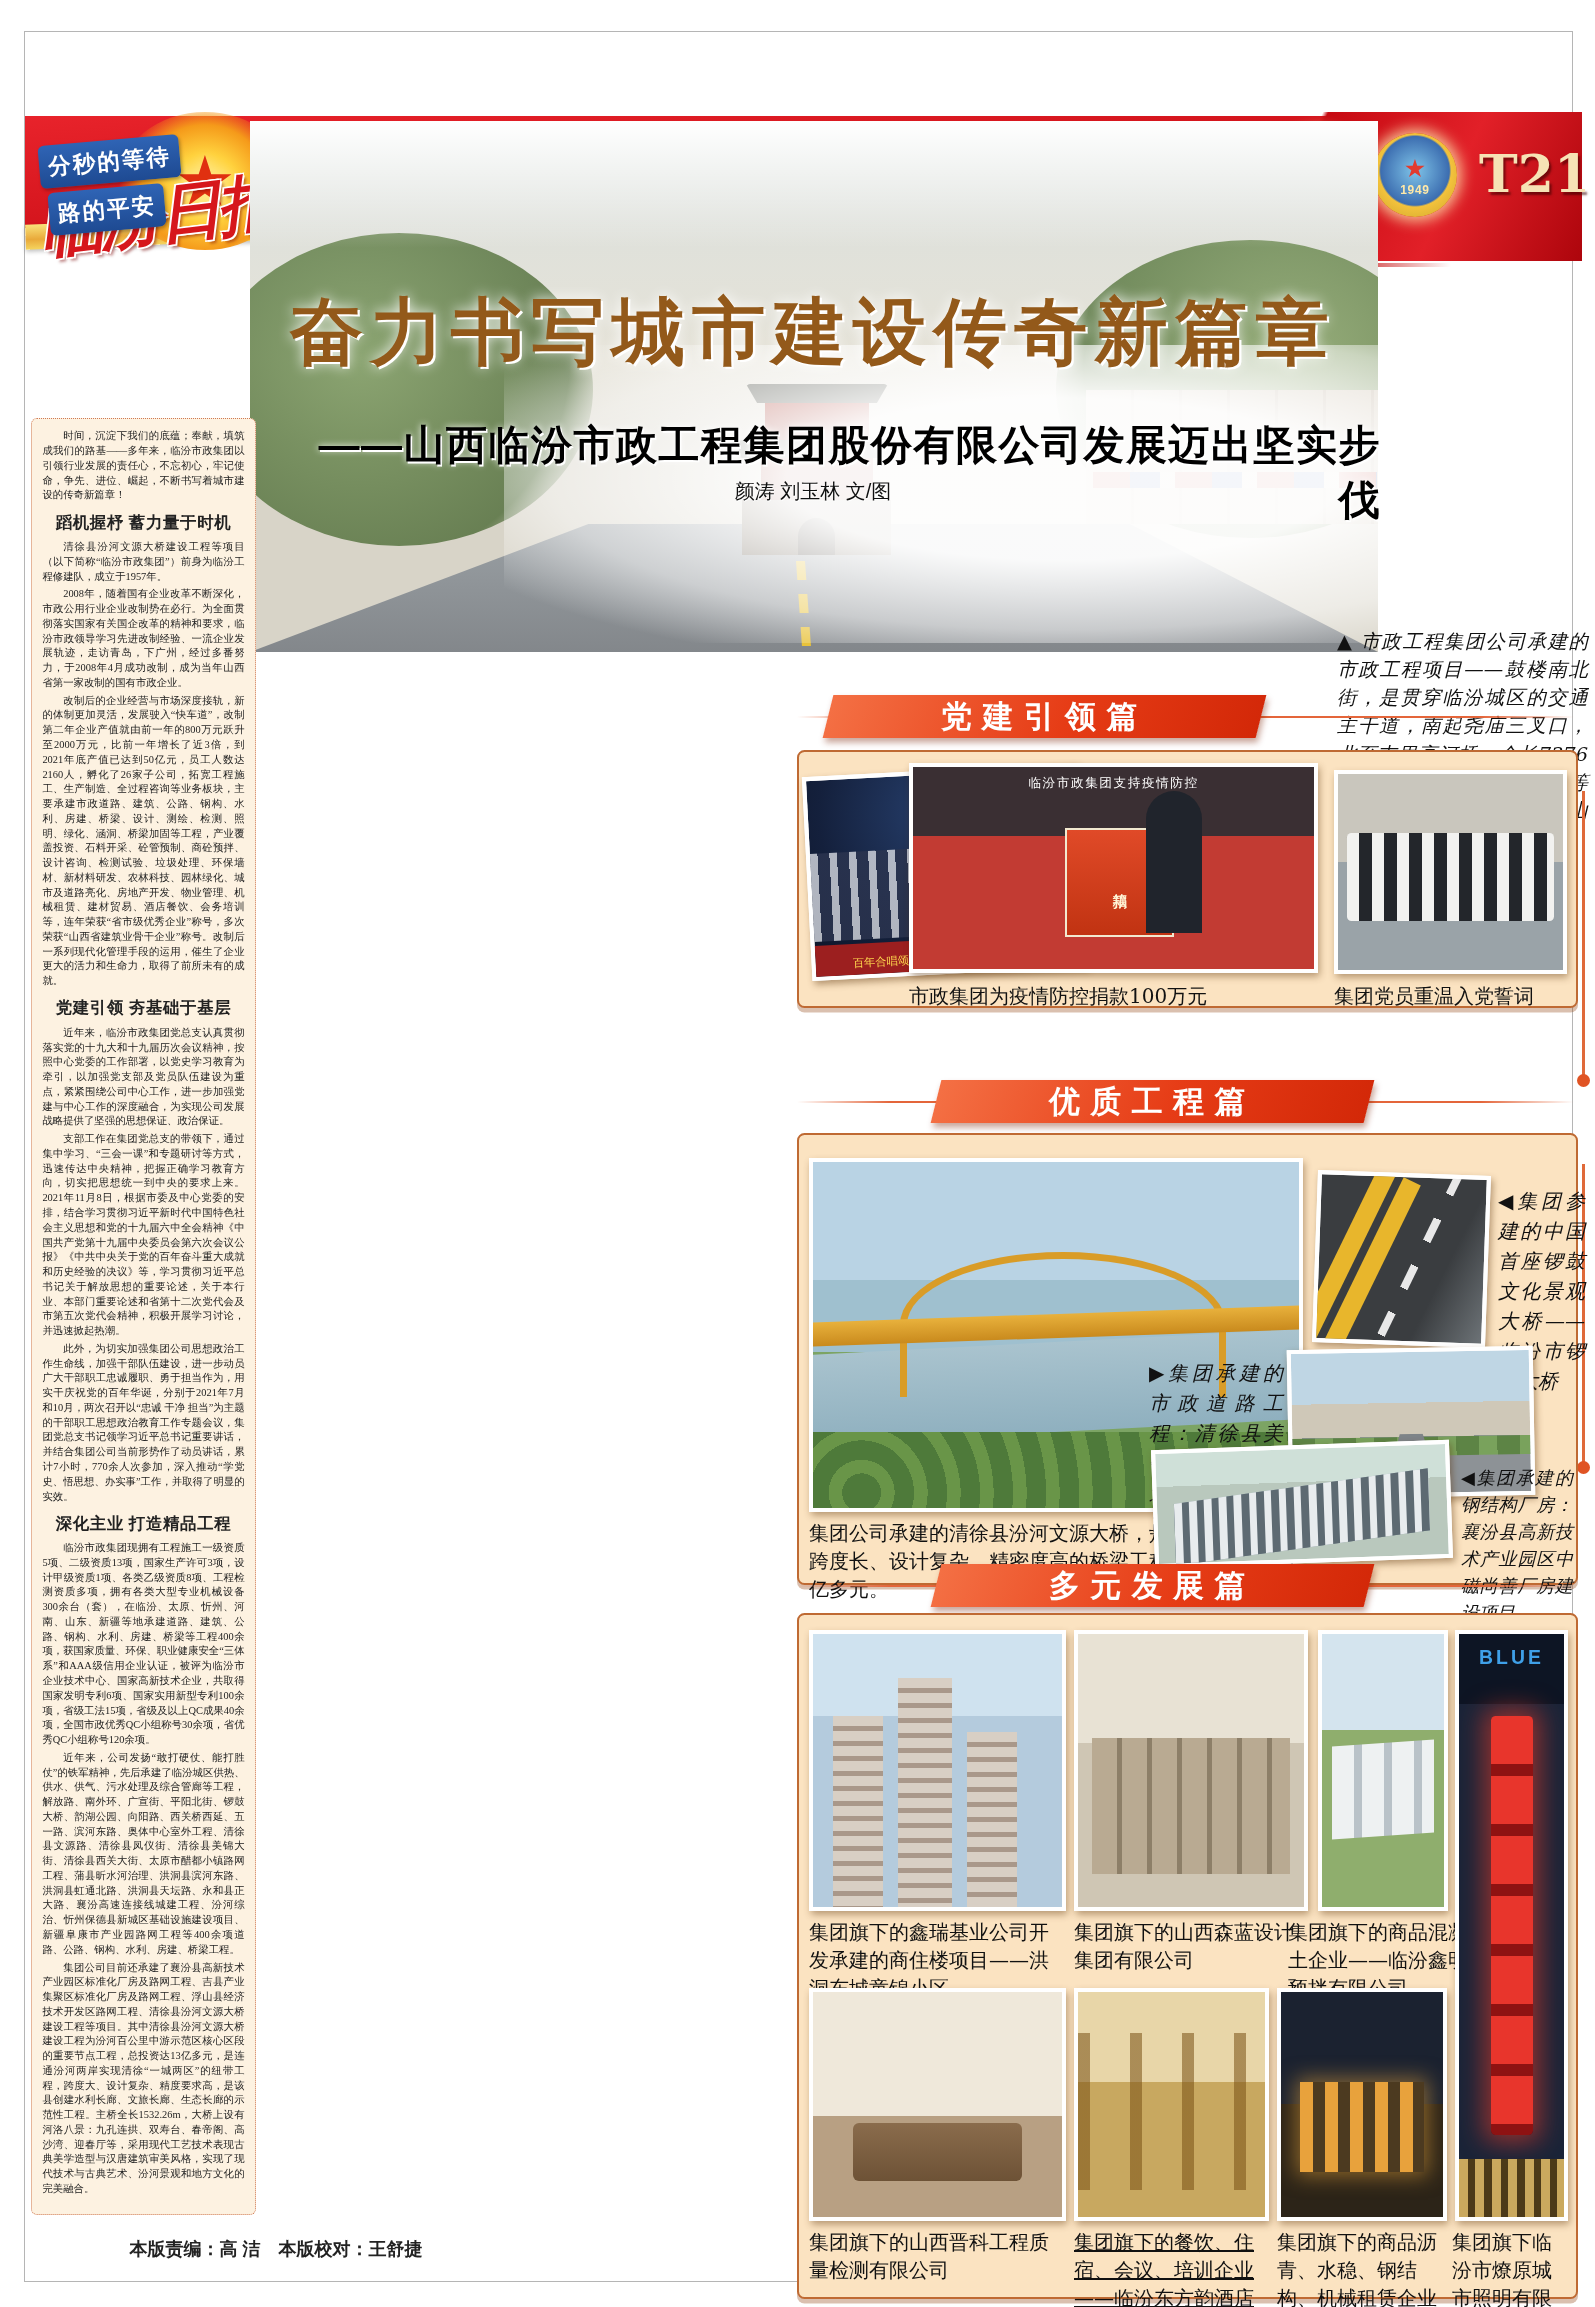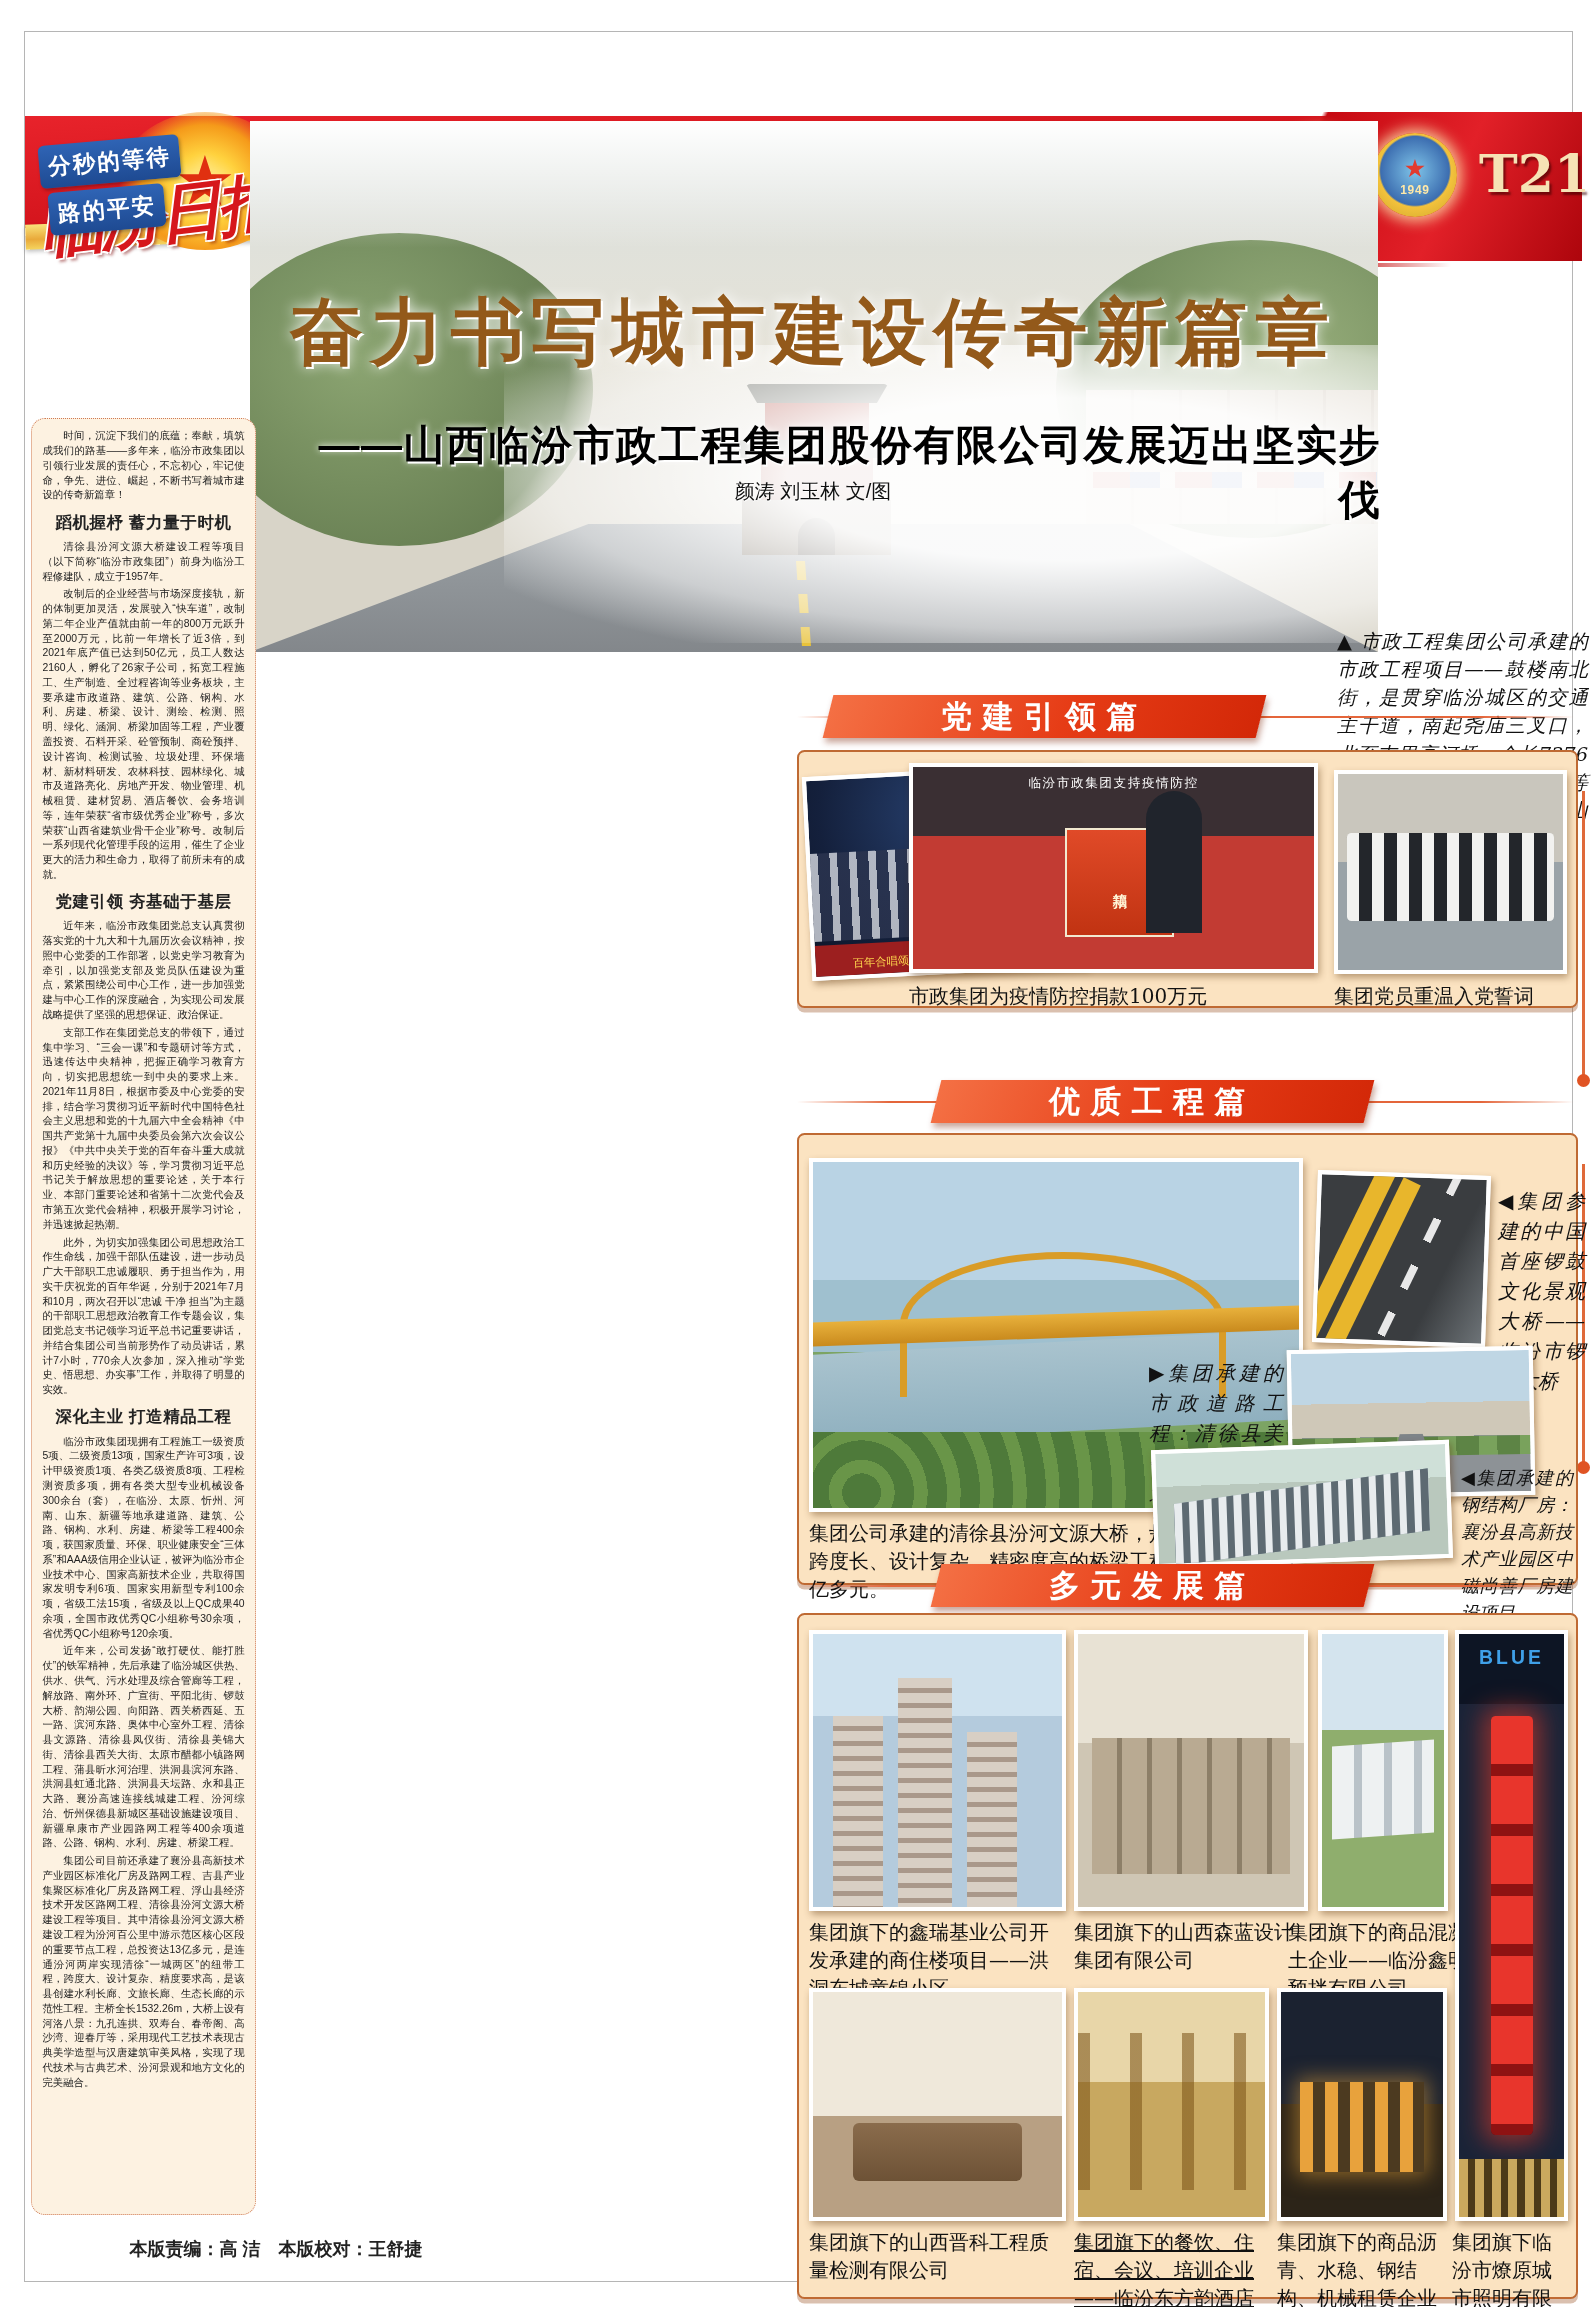--- a/index.html
+++ b/index.html
@@ -69,21 +69,21 @@
   .headline{left:261px;top:284px;width:1104px;text-align:center;font-size:73px;font-weight:bold;
     color:#93591a;letter-spacing:7.5px;text-shadow:2.2px 2.2px 0 #fff,0 0 13.4px #fff;}
   .subhead{left:277px;top:418px;width:1104px;text-align:right;font-size:41px;font-weight:bold;color:#000;
     text-shadow:1.5px 1.5px 0 #fff,0 0 7.5px #fff;letter-spacing:1.5px;}
   .byline{left:261px;top:478px;width:1104px;text-align:center;font-size:20px;color:#111;text-shadow:0.7px 0.7px 0 #fff;}
   .lead-cap{left:1337px;top:628px;width:251px;font-family:"DejaVu Serif",serif;font-style:italic;
     font-size:19.4px;line-height:1.45;color:#111;text-align:justify;}
 
   
   .art-panel{left:31px;top:418px;width:225px;height:1797px;background:#fdf2e1;
-    border:1.5px dotted #d07a54;border-radius:14px;padding:10.4px 10.4px;box-sizing:border-box;overflow:hidden;}
+    border:1.5px dotted #d07a54;border-radius:6px;padding:10.4px 10.4px;box-sizing:border-box;overflow:hidden;font-family:Liberation Serif, serif;}
   .art-panel p{margin:0 0 3px 0;font-size:10.4px;line-height:1.42;text-align:justify;text-indent:2em;color:#222;}
   .art-h{margin:7.5px 0 6px 0 !important;text-align:center !important;text-indent:0 !important;
     font-size:16.4px !important;font-weight:bold;color:#b4561e;letter-spacing:0.7px;}
   .art-footer{left:112px;top:2237px;width:328px;text-align:center;font-size:18px;font-weight:bold;color:#222;}
 
   
   .sec-panel{background:#fbe3c1;border:2.2px solid #bf6a33;border-radius:7.5px;
     box-shadow:0 4.5px 0 rgba(150,75,25,.35);}
   .banner-line{height:2.2px;background:linear-gradient(90deg,rgba(228,101,58,0),#e4653a 12%,#e4653a 88%,rgba(228,101,58,0));}
   .ribbon{height:43px;display:flex;align-items:center;justify-content:center;
@@ -202,20 +202,21 @@
 
 <div class="abs headline">奋力书写城市建设传奇新篇章</div>
 <div class="abs subhead">——山西临汾市政工程集团股份有限公司发展迈出坚实步伐</div>
 <div class="abs byline">颜涛  刘玉林  文/图</div>
 <div class="abs lead-cap">▲ 市政工程集团公司承建的市政工程项目——鼓楼南北街，是贯穿临汾城区的交通主干道，南起尧庙三叉口，北至屯里高河桥，全长7376米，高压电缆、通讯管线等设施全部入地。工程获得“山西省优良工程”奖。</div>
 
 <div class="abs art-panel">
   <p>时间，沉淀下我们的底蕴；奉献，填筑成我们的路基——多年来，临汾市政集团以引领行业发展的责任心，不忘初心，牢记使命，争先、进位、崛起，不断书写着城市建设的传奇新篇章！</p>
   <p class="art-h">蹈机握杼 蓄力量于时机</p>
   <p>清徐县汾河文源大桥建设工程等项目（以下简称“临汾市政集团”）前身为临汾工程修建队，成立于1957年。</p>
+  <p>2008年，随着国有企业改革不断深化，市政公用行业企业改制势在必行。为全面贯彻落实国家有关国企改革的精神和要求，临汾市政领导学习先进改制经验、一流企业发展轨迹，走访青岛，下广州，经过多番努力，于2008年4月成功改制，成为当年山西省第一家改制的国有市政企业。</p>
   <p>改制后的企业经营与市场深度接轨，新的体制更加灵活，发展驶入“快车道”，改制第二年企业产值就由前一年的800万元跃升至2000万元，比前一年增长了近3倍，到2021年底产值已达到50亿元，员工人数达2160人，孵化了26家子公司，拓宽工程施工、生产制造、全过程咨询等业务板块，主要承建市政道路、建筑、公路、钢构、水利、房建、桥梁、设计、测绘、检测、照明、绿化、涵洞、桥梁加固等工程，产业覆盖投资、石料开采、砼管预制、商砼预拌、设计咨询、检测试验、垃圾处理、环保墙材、新材料研发、农林科技、园林绿化、城市及道路亮化、房地产开发、物业管理、机械租赁、建材贸易、酒店餐饮、会务培训等，连年荣获“省市级优秀企业”称号，多次荣获“山西省建筑业骨干企业”称号。改制后一系列现代化管理手段的运用，催生了企业更大的活力和生命力，取得了前所未有的成就。</p>
   <p class="art-h">党建引领 夯基础于基层</p>
   <p>近年来，临汾市政集团党总支认真贯彻落实党的十九大和十九届历次会议精神，按照中心党委的工作部署，以党史学习教育为牵引，以加强党支部及党员队伍建设为重点，紧紧围绕公司中心工作，进一步加强党建与中心工作的深度融合，为实现公司发展战略提供了坚强的思想保证、政治保证。</p>
   <p>支部工作在集团党总支的带领下，通过集中学习、“三会一课”和专题研讨等方式，迅速传达中央精神，把握正确学习教育方向，切实把思想统一到中央的要求上来。2021年11月8日，根据市委及中心党委的安排，结合学习贯彻习近平新时代中国特色社会主义思想和党的十九届六中全会精神《中国共产党第十九届中央委员会第六次会议公报》《中共中央关于党的百年奋斗重大成就和历史经验的决议》等，学习贯彻习近平总书记关于解放思想的重要论述，关于本行业、本部门重要论述和省第十二次党代会及市第五次党代会精神，积极开展学习讨论，并迅速掀起热潮。</p>
   <p>此外，为切实加强集团公司思想政治工作生命线，加强干部队伍建设，进一步动员广大干部职工忠诚履职、勇于担当作为，用实干庆祝党的百年华诞，分别于2021年7月和10月，两次召开以“忠诚 干净 担当”为主题的干部职工思想政治教育工作专题会议，集团党总支书记领学习近平总书记重要讲话，并结合集团公司当前形势作了动员讲话，累计7小时，770余人次参加，深入推动“学党史、悟思想、办实事”工作，并取得了明显的实效。</p>
   <p class="art-h">深化主业 打造精品工程</p>
   <p>临汾市政集团现拥有工程施工一级资质5项、二级资质13项，国家生产许可3项，设计甲级资质1项、各类乙级资质8项、工程检测资质多项，拥有各类大型专业机械设备300余台（套），在临汾、太原、忻州、河南、山东、新疆等地承建道路、建筑、公路、钢构、水利、房建、桥梁等工程400余项，获国家质量、环保、职业健康安全“三体系”和AAA级信用企业认证，被评为临汾市企业技术中心、国家高新技术企业，共取得国家发明专利6项、国家实用新型专利100余项，省级工法15项，省级及以上QC成果40余项，全国市政优秀QC小组称号30余项，省优秀QC小组称号120余项。</p>
   <p>近年来，公司发扬“敢打硬仗、能打胜仗”的铁军精神，先后承建了临汾城区供热、供水、供气、污水处理及综合管廊等工程，解放路、南外环、广宣街、平阳北街、锣鼓大桥、韵湖公园、向阳路、西关桥西延、五一路、滨河东路、奥体中心室外工程、清徐县文源路、清徐县凤仪街、清徐县美锦大街、清徐县西关大街、太原市醋都小镇路网工程、蒲县昕水河治理、洪洞县滨河东路、洪洞县虹通北路、洪洞县天坛路、永和县正大路、襄汾高速连接线城建工程、汾河综治、忻州保德县新城区基础设施建设项目、新疆阜康市产业园路网工程等400余项道路、公路、钢构、水利、房建、桥梁工程。</p>
   <p>集团公司目前还承建了襄汾县高新技术产业园区标准化厂房及路网工程、吉县产业集聚区标准化厂房及路网工程、浮山县经济技术开发区路网工程、清徐县汾河文源大桥建设工程等项目。其中清徐县汾河文源大桥建设工程为汾河百公里中游示范区核心区段的重要节点工程，总投资达13亿多元，是连通汾河两岸实现清徐“一城两区”的纽带工程，跨度大、设计复杂、精度要求高，是该县创建水利长廊、文旅长廊、生态长廊的示范性工程。主桥全长1532.26m，大桥上设有河洛八景：九孔连拱、双寿台、春帝阁、高沙湾、迎春厅等，采用现代工艺技术表现古典美学造型与汉唐建筑审美风格，实现了现代技术与古典艺术、汾河景观和地方文化的完美融合。</p>
 

